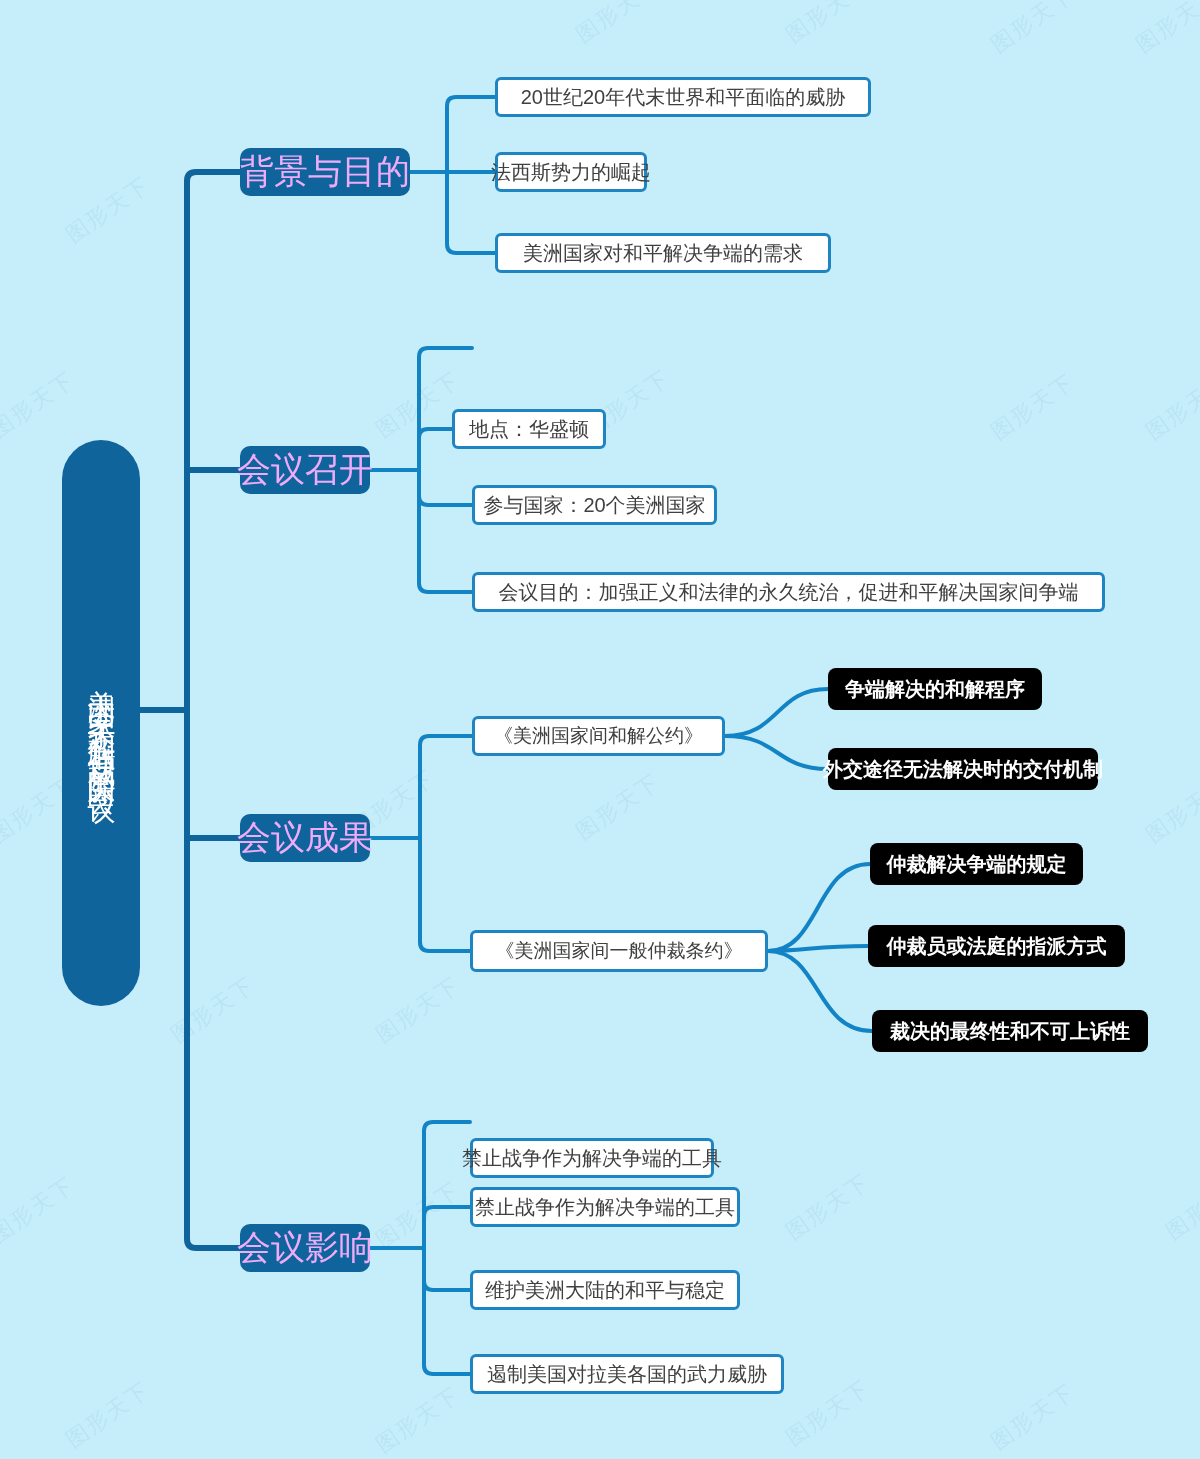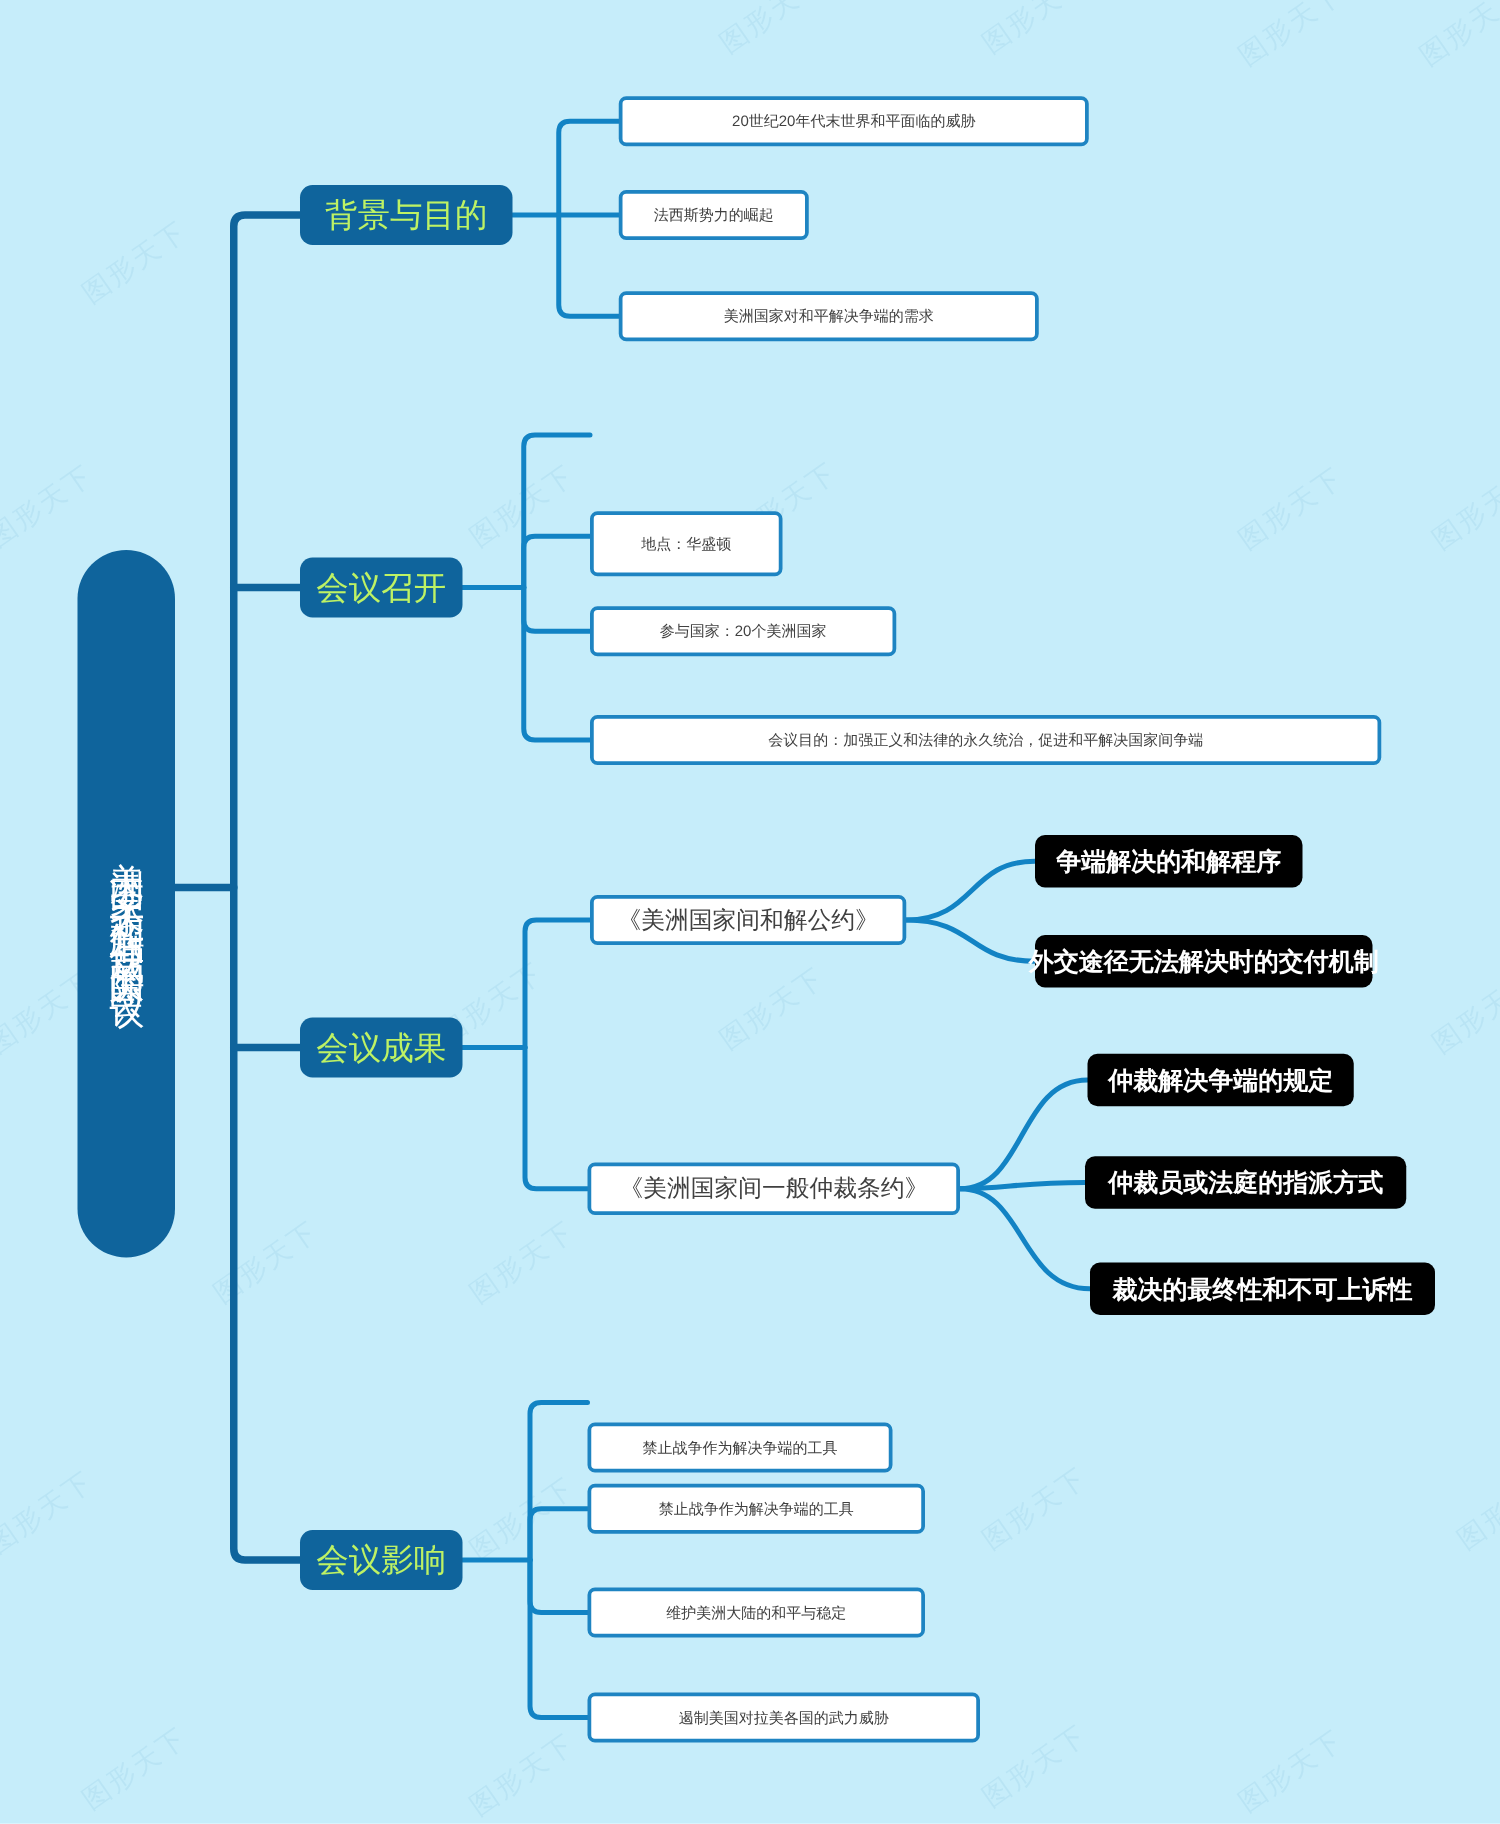--- a/index.html
+++ b/index.html
@@ -10,26 +10,26 @@
   }
   svg.connectors{position:absolute;left:0;top:0;width:1200px;height:1459px;}
   .node{position:absolute;display:flex;align-items:center;justify-content:center;
         white-space:nowrap;box-sizing:border-box;}
   .node-root{
     background:#0f649c;color:#ffffff;border-radius:39px;
     writing-mode:vertical-rl;text-orientation:upright;
     font-size:28px;letter-spacing:7px;font-weight:400;
   }
   .node-branch{
-    background:#0f649c;color:#bef264;border-radius:10px;
-    font-size:26px;font-weight:400;
+    background:#0f649c;color:#f0abfc;border-radius:10px;
+    font-size:34px;font-weight:400;
   }
   .node-leaf{
     background:#ffffff;border:3px solid #1e84c2;border-radius:6px;
-    color:#404040;font-size:12px;
+    color:#404040;font-size:20px;
   }
   .node-sub{
     background:#000000;color:#ffffff;border-radius:8px;
     font-size:20px;font-weight:700;
   }
   .wm{
     position:absolute;color:#1a7ab5;opacity:0.07;font-size:22px;
     letter-spacing:2px;transform:rotate(-35deg);pointer-events:none;
     white-space:nowrap;
   }
@@ -101,21 +101,21 @@
   </svg>
 
   <div class="node node-root" style="left:62px;top:440px;width:78px;height:566px">美洲国家关于和解与仲裁的国际会议</div>
 
   <div class="node node-branch" style="left:240px;top:148px;width:170px;height:48px">背景与目的</div>
   <div class="node node-leaf" style="left:495px;top:77px;width:376px;height:40px">20世纪20年代末世界和平面临的威胁</div>
   <div class="node node-leaf" style="left:495px;top:152px;width:152px;height:40px">法西斯势力的崛起</div>
   <div class="node node-leaf" style="left:495px;top:233px;width:336px;height:40px">美洲国家对和平解决争端的需求</div>
 
   <div class="node node-branch" style="left:240px;top:446px;width:130px;height:48px">会议召开</div>
-  <div class="node node-leaf" style="left:472px;top:409px;width:154px;height:52px">地点：华盛顿</div>
+  <div class="node node-leaf" style="left:452px;top:409px;width:154px;height:40px">地点：华盛顿</div>
   <div class="node node-leaf" style="left:472px;top:485px;width:245px;height:40px">参与国家：20个美洲国家</div>
   <div class="node node-leaf" style="left:472px;top:572px;width:633px;height:40px">会议目的：加强正义和法律的永久统治，促进和平解决国家间争端</div>
 
   <div class="node node-branch" style="left:240px;top:814px;width:130px;height:48px">会议成果</div>
   <div class="node node-leaf" style="left:472px;top:716px;width:253px;height:40px;font-size:19px">《美洲国家间和解公约》</div>
   <div class="node node-sub" style="left:828px;top:668px;width:214px;height:42px">争端解决的和解程序</div>
   <div class="node node-sub" style="left:828px;top:748px;width:270px;height:42px">外交途径无法解决时的交付机制</div>
   <div class="node node-sub" style="left:870px;top:843px;width:213px;height:42px">仲裁解决争端的规定</div>
   <div class="node node-leaf" style="left:470px;top:930px;width:298px;height:42px;font-size:19px">《美洲国家间一般仲裁条约》</div>
   <div class="node node-sub" style="left:868px;top:925px;width:257px;height:42px">仲裁员或法庭的指派方式</div>

